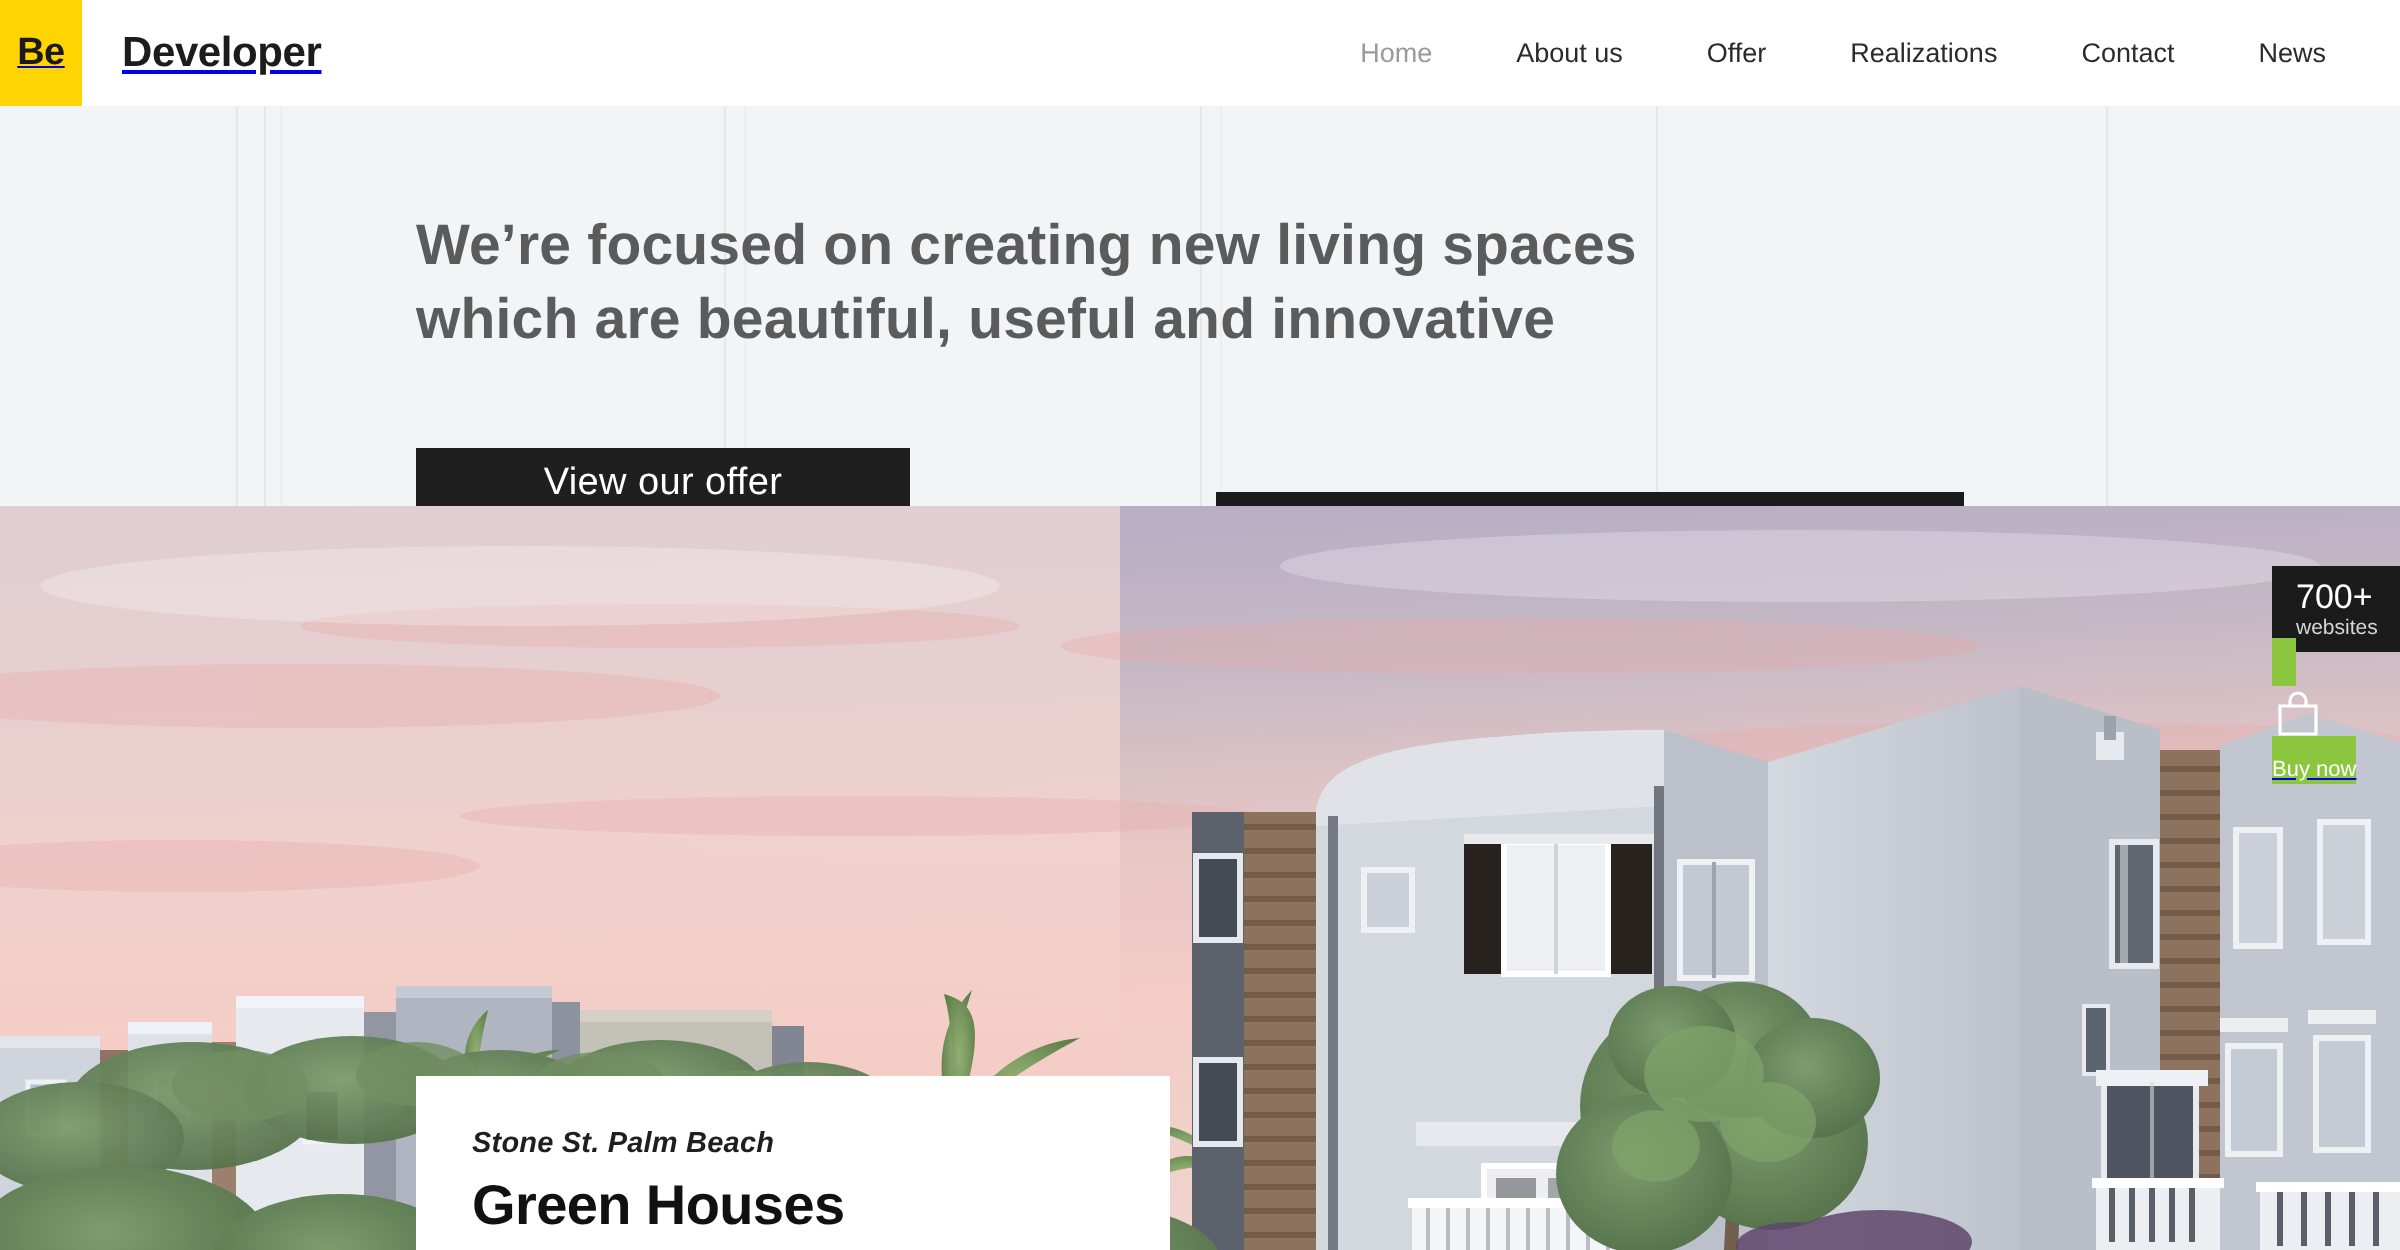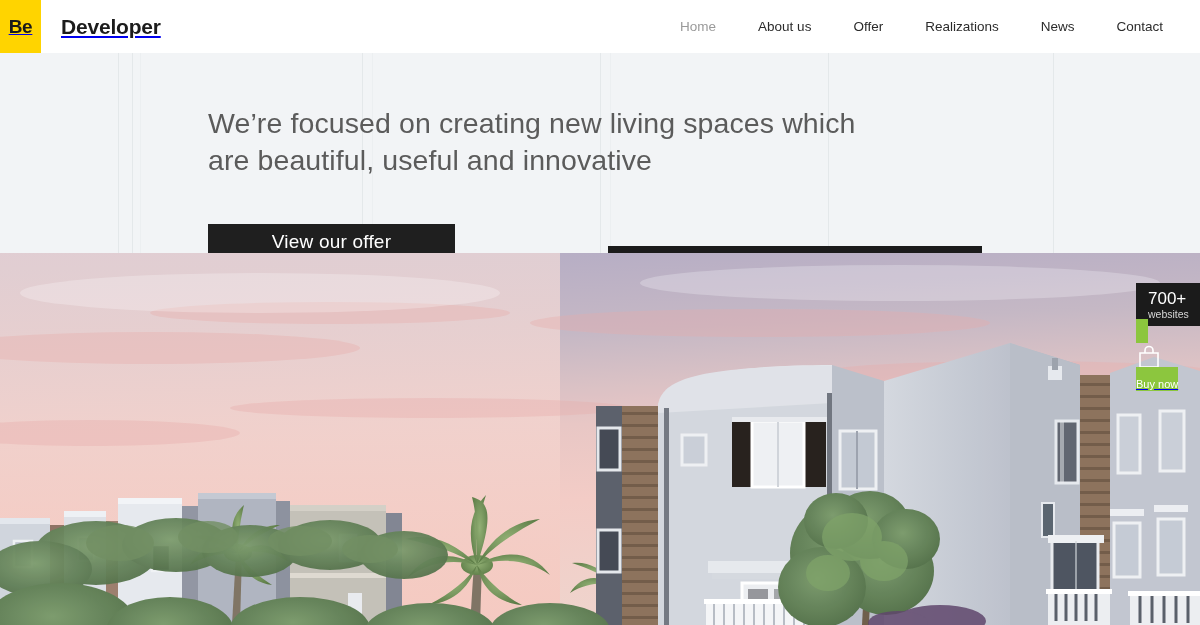--- a/index.html
+++ b/index.html
@@ -96,21 +96,21 @@
     background: #e4e8ea;
   }
   .guide.soft { background: #eceff1; }
 
   .intro-heading {
     position: absolute;
     left: 208px;
     top: 52px;
     width: 660px;
     font-size: 28.5px;
-    font-weight: 400;
+    font-weight: 700;
     line-height: 37px;
     color: #5b5b5b;
     letter-spacing: 0.1px;
   }
 
   .offer-button {
     position: absolute;
     left: 208px;
     top: 171px;
     width: 247px;
@@ -231,22 +231,22 @@
     <a class="brand" href="#">
       <span class="brand-mark">Be</span>
       <span class="brand-name">Developer</span>
     </a>
 
     <nav class="main-nav">
       <a class="nav-link is-active" href="#">Home</a>
       <a class="nav-link" href="#">About us</a>
       <a class="nav-link" href="#">Offer</a>
       <a class="nav-link" href="#">Realizations</a>
+      <a class="nav-link" href="#">Contact</a>
       <a class="nav-link" href="#">News</a>
-      <a class="nav-link" href="#">Contact</a>
     </nav>
 
   </header>
 
   <section class="intro-section">
 
     <div class="guide" style="left:118px"></div>
     <div class="guide" style="left:132px"></div>
     <div class="guide soft" style="left:140px"></div>
     <div class="guide" style="left:362px"></div>
@@ -636,20 +636,24 @@
         <ellipse cx="170" cy="378" rx="64" ry="34"></ellipse>
         <ellipse cx="300" cy="376" rx="70" ry="32"></ellipse>
         <ellipse cx="430" cy="380" rx="66" ry="30"></ellipse>
         <ellipse cx="550" cy="378" rx="60" ry="28"></ellipse>
       </g>
 
       <rect x="0" y="0" width="1200" height="372" fill="#ffffff" opacity="0.03"></rect>
     </svg>
   </div>
 
+  <div class="property-card">
+    <div class="property-location">Stone St. Palm Beach</div>
+    <div class="property-title">Green Houses</div>
+  </div>
 
   <aside class="promo-widget">
     <div class="promo-count">
       <div class="promo-count-value">700+</div>
       <div class="promo-count-label">websites</div>
     </div>
     <a class="promo-buy" href="#">
       <span class="promo-buy-icon">
         <svg width="26" height="26" viewBox="0 0 26 26" fill="none" aria-hidden="true">
           <path d="M4 9 H22 V23 H4 Z" stroke="#ffffff" stroke-width="1.6"></path>

